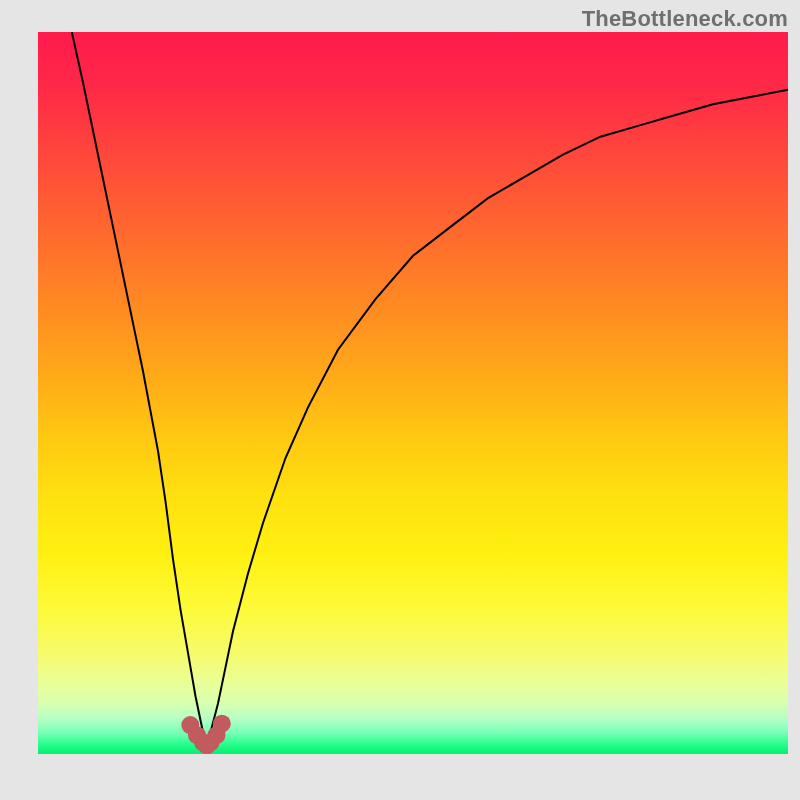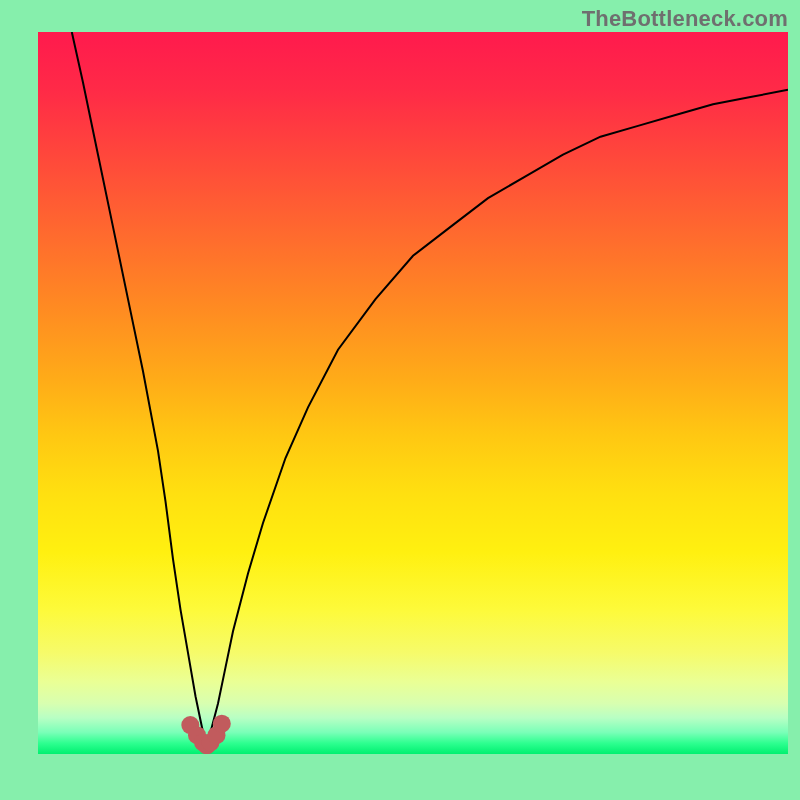--- a/index.html
+++ b/index.html
@@ -1,21 +1,21 @@
 <!DOCTYPE html>
 <html><head>
 <meta charset="utf-8">
 <style>
   * { margin: 0; padding: 0; box-sizing: border-box; }
   html, body { width: 800px; height: 800px; background: #000; overflow: hidden; }
   .frame {
     position: absolute;
     left: 0; top: 0;
     width: 800px; height: 800px;
-    background: #86efac;
+    background: #e5e5e5;
   }
   .plot-area {
     position: absolute;
     left: 38px;
     top: 32px;
     width: 750px;
     height: 722px;
     background: linear-gradient(to bottom,
       #ff1a4d 0%,
       #ff2a47 8%,

